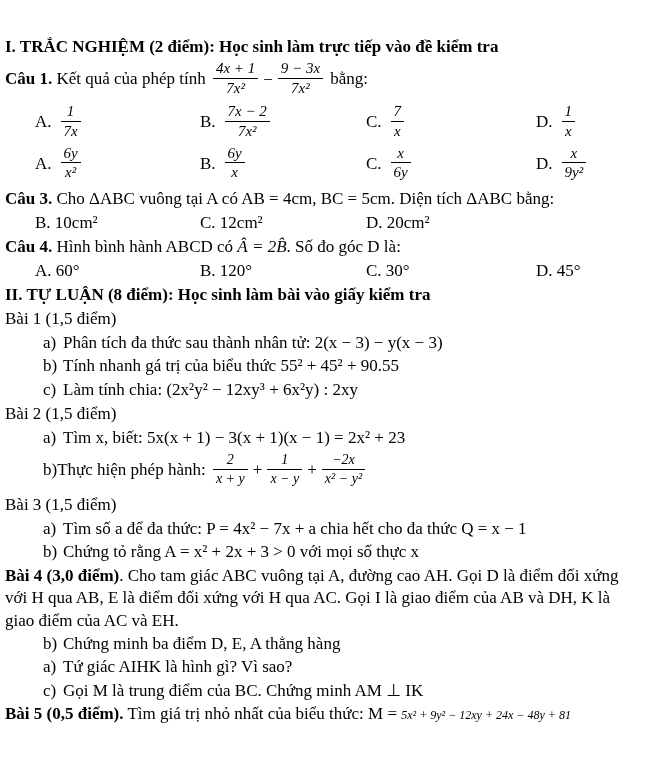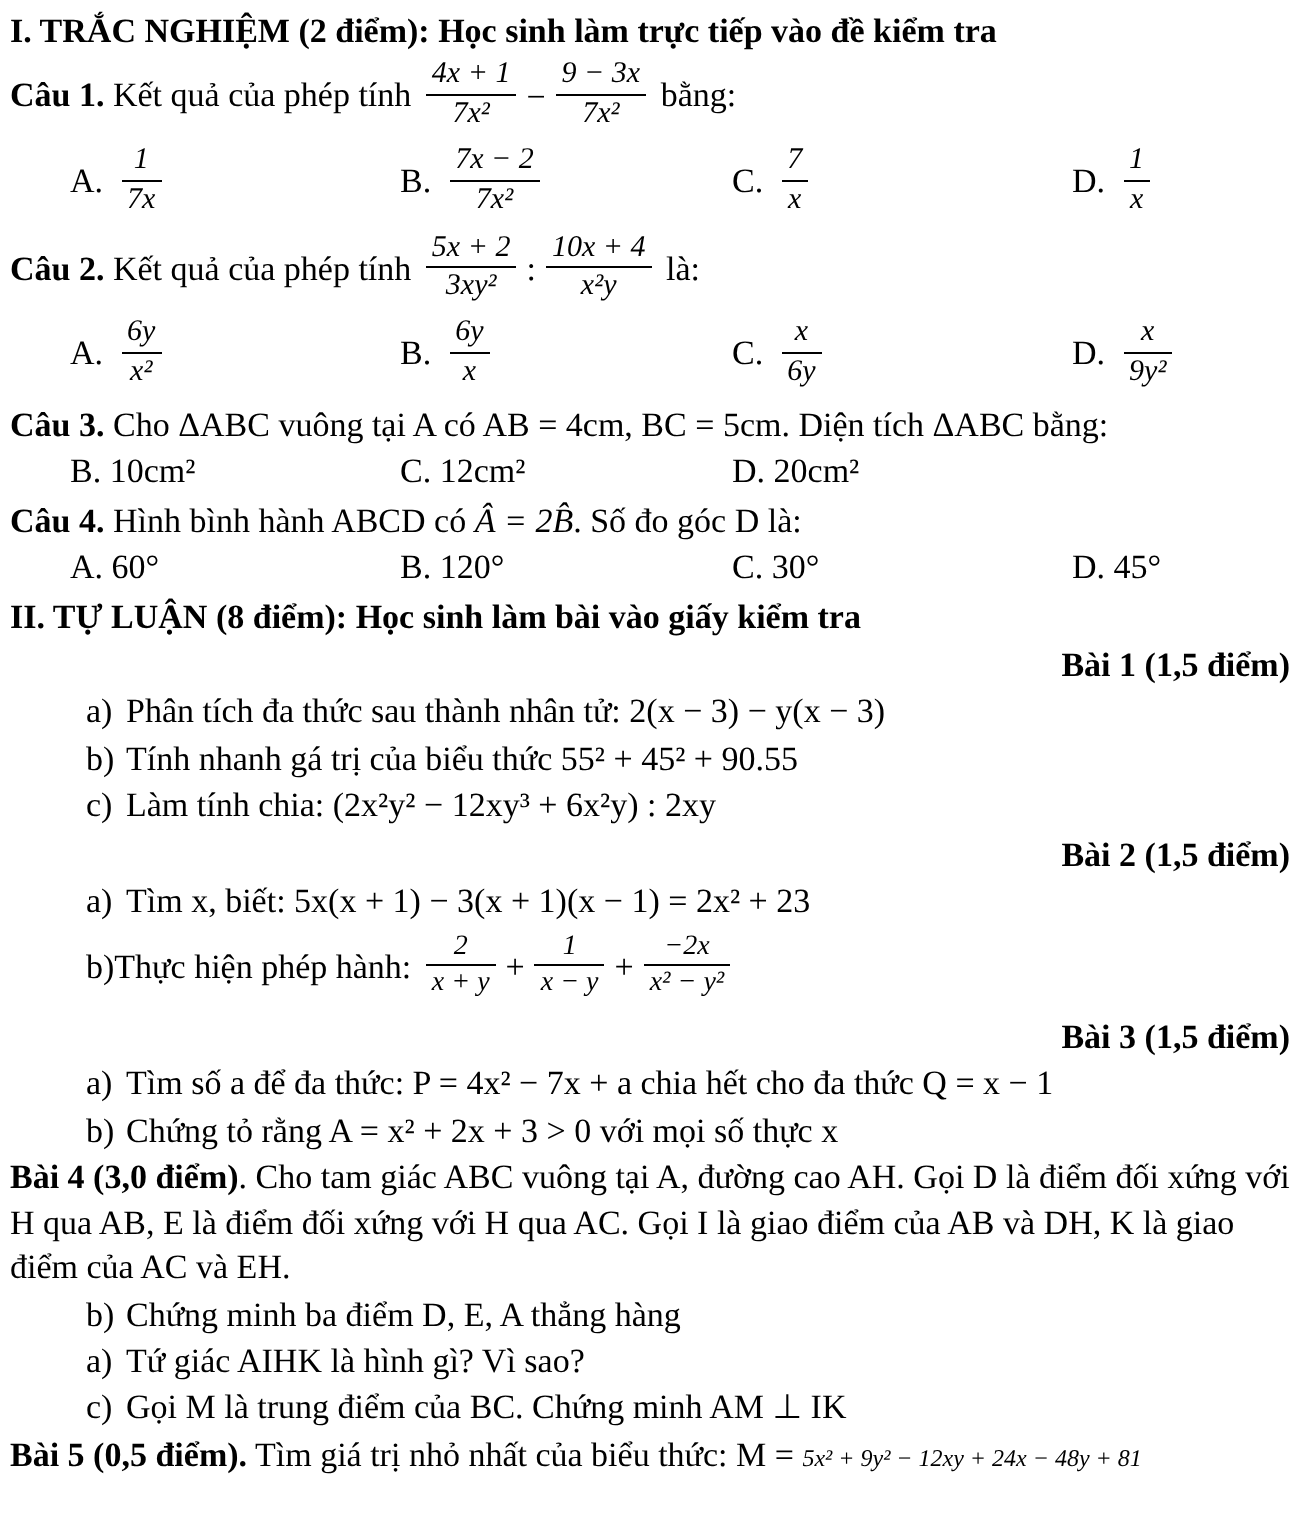--- a/index.html
+++ b/index.html
@@ -2,21 +2,21 @@
 <html><head>
 <meta charset="utf-8">
 <style>
   html,body{margin:0;padding:0;background:#fff;}
   body{
     width:647px;height:759px;overflow:hidden;
     color:#000;
     font-family:"Liberation Serif", serif;
     font-size:17px;line-height:1.32;
   }
-  .doc{padding:5px 2px 0 5px;}
+  .doc{padding:5px 14px 0 5px;margin-top:31px;}
   .b{font-weight:700;}
   .it{font-style:italic;}
   .center{text-align:center;}
   .line{margin:0;}
   .qline{margin:2px 0 1px;}
   .qline .frac{margin:2px 3px;}
   .op{margin:0 2px;}
   
   .frac{
     display:inline-block;vertical-align:middle;text-align:center;
@@ -26,21 +26,21 @@
   .frac .num{display:block;padding:0 3px 1px;border-bottom:1px solid #000;}
   .frac .den{display:block;padding:1px 3px 0;}
   
   .mcq-row{
     display:grid;grid-template-columns:165px 166px 170px 1fr;
     padding-left:30px;align-items:center;margin:4px 0 5px;
   }
   .mcq-row.plain{margin:1px 0 2px;}
   .ans-letter{margin-right:7px;}
   
-  .bai-heading{font-weight:700;margin:2px 0 0;text-align:right;}
+  .bai-heading{font-weight:400;margin:2px 0 0;}
   .item{padding-left:38px;margin:1px 0;}
   .item .marker{display:inline-block;width:20px;}
   .para{margin:1px 0;}
   .math-inline{font-style:italic;}
   .m5{font-style:italic;font-size:12px;}
   .fracline{padding-left:38px;margin:3px 0 4px;}
   .fracline .frac{font-size:14px;margin:2px 3px;}
 </style>
 </head>
 <body>
@@ -55,26 +55,20 @@
     <span class="frac"><span class="num">4x + 1</span><span class="den">7x²</span></span><span class="op">−</span><span class="frac"><span class="num">9 − 3x</span><span class="den">7x²</span></span>
     <span>bằng:</span>
   </div>
   <div class="mcq-row">
     <span><span class="ans-letter">A.</span><span class="frac"><span class="num">1</span><span class="den">7x</span></span></span>
     <span><span class="ans-letter">B.</span><span class="frac"><span class="num">7x − 2</span><span class="den">7x²</span></span></span>
     <span><span class="ans-letter">C.</span><span class="frac"><span class="num">7</span><span class="den">x</span></span></span>
     <span><span class="ans-letter">D.</span><span class="frac"><span class="num">1</span><span class="den">x</span></span></span>
   </div>
 
-  <div class="qline">
-    <span class="b">Câu 2.</span>
-    <span>Kết quả của phép tính</span>
-    <span class="frac"><span class="num">5x + 2</span><span class="den">3xy²</span></span><span class="op">:</span><span class="frac"><span class="num">10x + 4</span><span class="den">x²y</span></span>
-    <span>là:</span>
-  </div>
   <div class="mcq-row">
     <span><span class="ans-letter">A.</span><span class="frac"><span class="num">6y</span><span class="den">x²</span></span></span>
     <span><span class="ans-letter">B.</span><span class="frac"><span class="num">6y</span><span class="den">x</span></span></span>
     <span><span class="ans-letter">C.</span><span class="frac"><span class="num">x</span><span class="den">6y</span></span></span>
     <span><span class="ans-letter">D.</span><span class="frac"><span class="num">x</span><span class="den">9y²</span></span></span>
   </div>
 
   <div class="qline">
     <span class="b">Câu 3.</span>
     <span>Cho ΔABC vuông tại A có AB = 4cm, BC = 5cm. Diện tích ΔABC bằng:</span>

